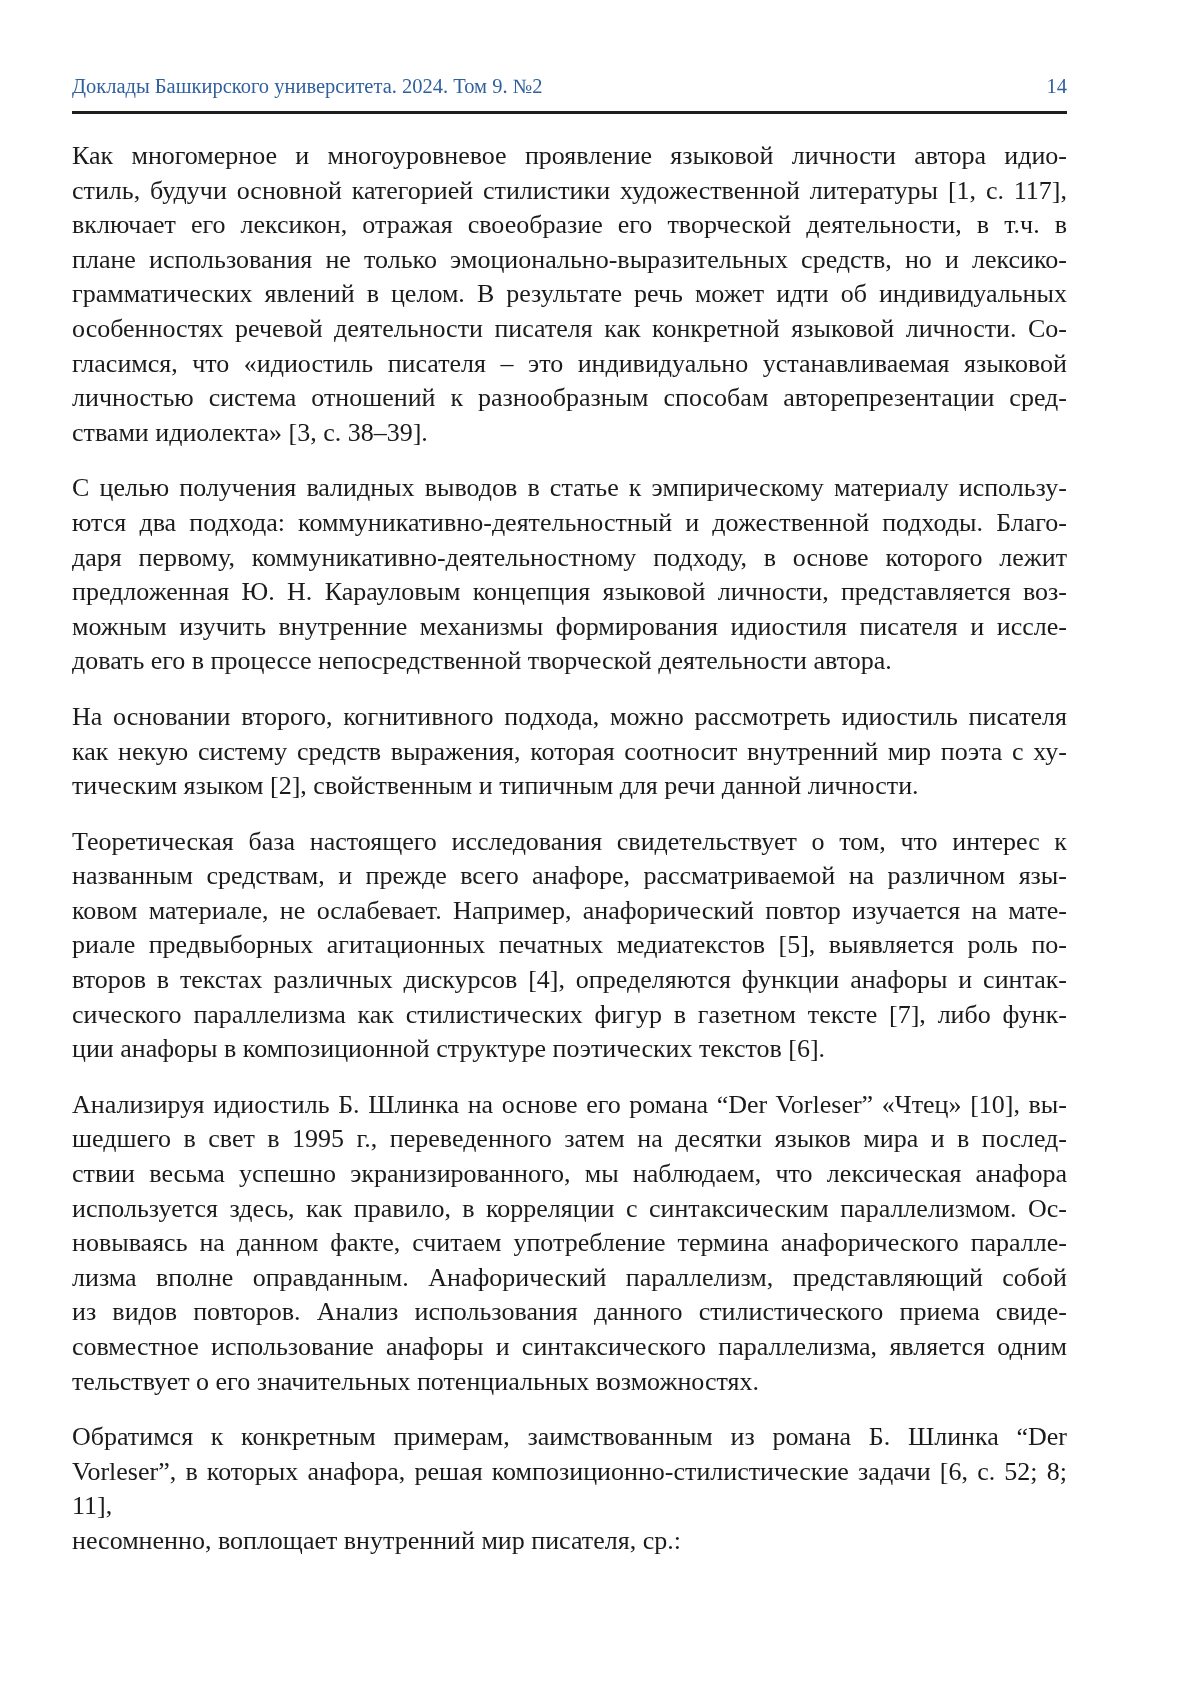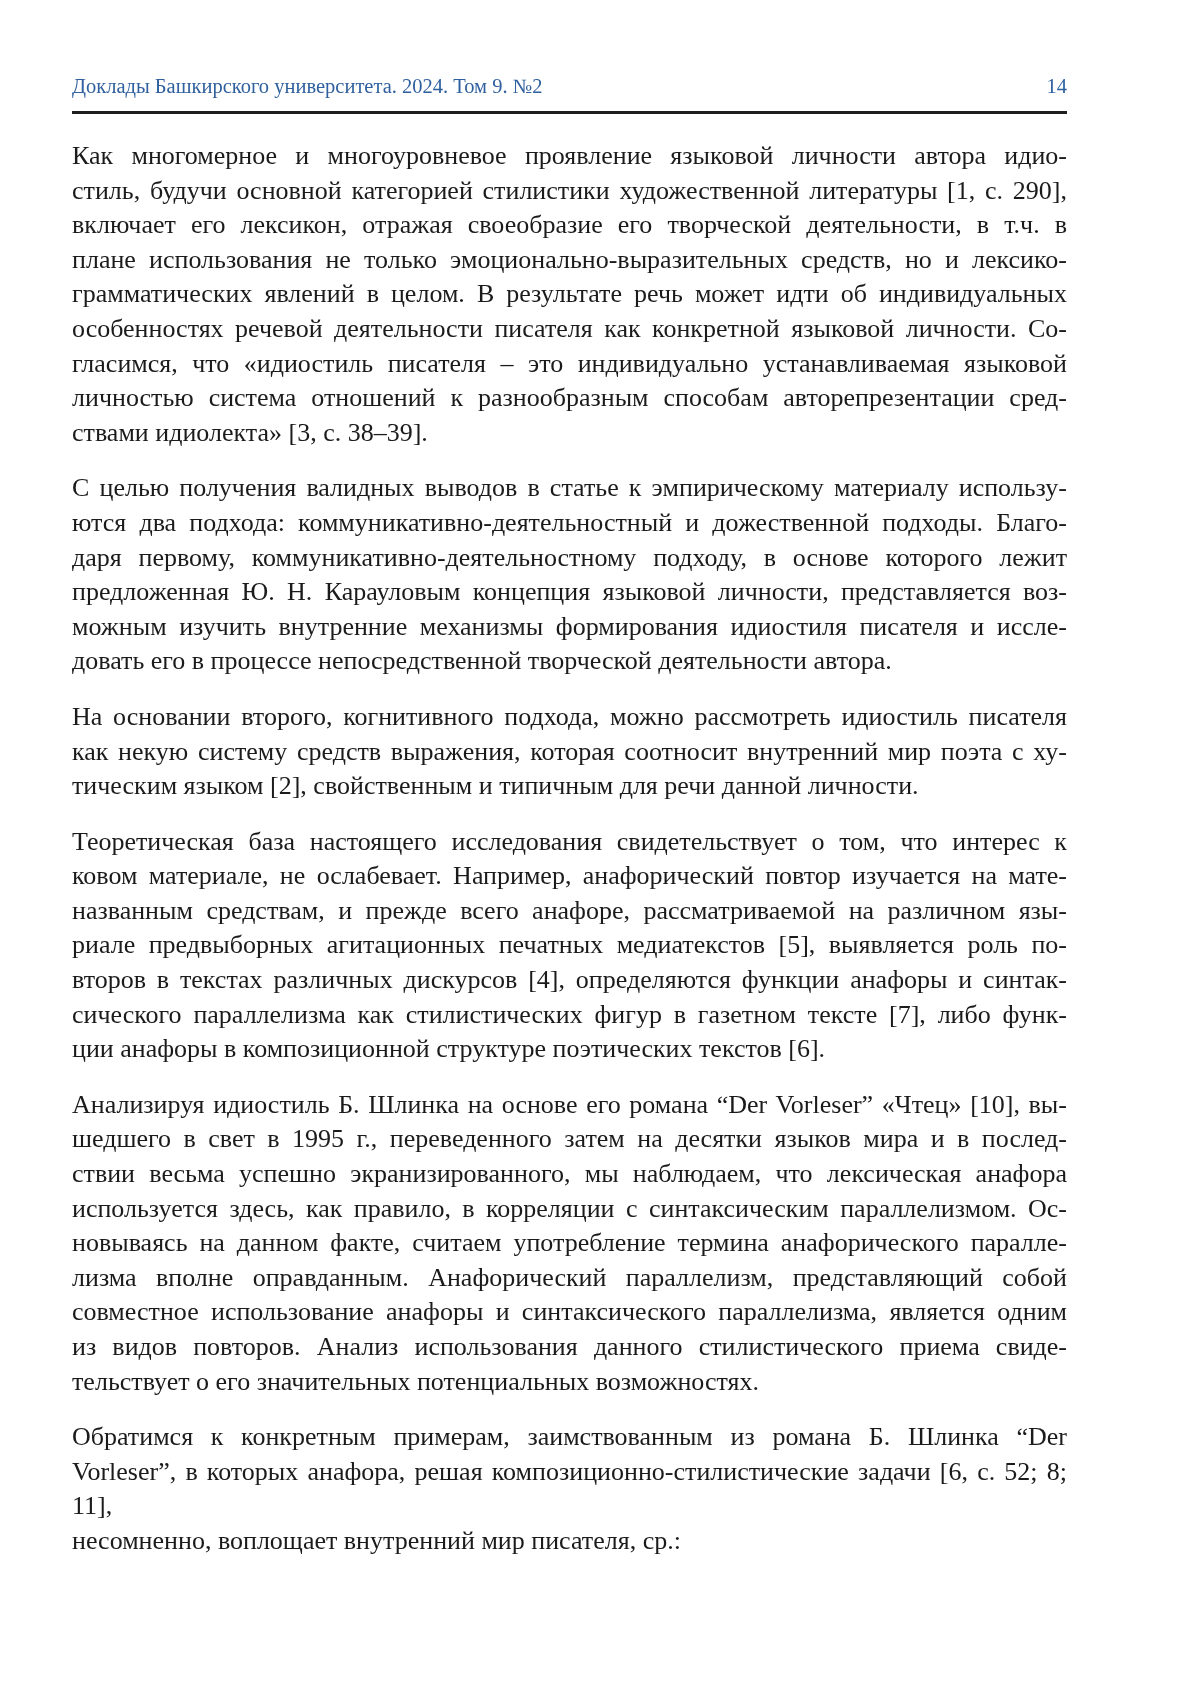--- a/index.html
+++ b/index.html
@@ -60,21 +60,21 @@
   <div class="header-row">
     <span>Доклады Башкирского университета. 2024. Том 9. №2</span>
     <span>14</span>
   </div>
 
   <hr class="header-rule">
 
   <main class="page-body">
       <div class="paragraph">
         <div class="line">Как многомерное и многоуровневое проявление языковой личности автора идио-</div>
-        <div class="line">стиль, будучи основной категорией стилистики художественной литературы [1, с. 290],</div>
+        <div class="line">стиль, будучи основной категорией стилистики художественной литературы [1, с. 117],</div>
         <div class="line">включает его лексикон, отражая своеобразие его творческой деятельности, в т.ч. в</div>
         <div class="line">плане использования не только эмоционально-выразительных средств, но и лексико-</div>
         <div class="line">грамматических явлений в целом. В результате речь может идти об индивидуальных</div>
         <div class="line">особенностях речевой деятельности писателя как конкретной языковой личности. Со-</div>
         <div class="line">гласимся, что «идиостиль писателя – это индивидуально устанавливаемая языковой</div>
         <div class="line">личностью система отношений к разнообразным способам авторепрезентации сред-</div>
         <div class="line last">ствами идиолекта» [3, с. 38–39].</div>
       </div>
       <div class="paragraph">
         <div class="line">С целью получения валидных выводов в статье к эмпирическому материалу использу-</div>
@@ -84,36 +84,36 @@
         <div class="line">можным изучить внутренние механизмы формирования идиостиля писателя и иссле-</div>
         <div class="line last">довать его в процессе непосредственной творческой деятельности автора.</div>
       </div>
       <div class="paragraph">
         <div class="line">На основании второго, когнитивного подхода, можно рассмотреть идиостиль писателя</div>
         <div class="line">как некую систему средств выражения, которая соотносит внутренний мир поэта с ху-</div>
         <div class="line last">тическим языком [2], свойственным и типичным для речи данной личности.</div>
       </div>
       <div class="paragraph">
         <div class="line">Теоретическая база настоящего исследования свидетельствует о том, что интерес к</div>
+        <div class="line">названным средствам, и прежде всего анафоре, рассматриваемой на различном язы-</div>
         <div class="line">ковом материале, не ослабевает. Например, анафорический повтор изучается на мате-</div>
-        <div class="line">названным средствам, и прежде всего анафоре, рассматриваемой на различном язы-</div>
         <div class="line">риале предвыборных агитационных печатных медиатекстов [5], выявляется роль по-</div>
         <div class="line">второв в текстах различных дискурсов [4], определяются функции анафоры и синтак-</div>
         <div class="line">сического параллелизма как стилистических фигур в газетном тексте [7], либо функ-</div>
         <div class="line last">ции анафоры в композиционной структуре поэтических текстов [6].</div>
       </div>
       <div class="paragraph">
         <div class="line">Анализируя идиостиль Б. Шлинка на основе его романа “Der Vorleser” «Чтец» [10], вы-</div>
         <div class="line">шедшего в свет в 1995 г., переведенного затем на десятки языков мира и в послед-</div>
         <div class="line">ствии весьма успешно экранизированного, мы наблюдаем, что лексическая анафора</div>
         <div class="line">используется здесь, как правило, в корреляции с синтаксическим параллелизмом. Ос-</div>
         <div class="line">новываясь на данном факте, считаем употребление термина анафорического паралле-</div>
         <div class="line">лизма вполне оправданным. Анафорический параллелизм, представляющий собой</div>
+        <div class="line">из видов повторов. Анализ использования данного стилистического приема свиде-</div>
         <div class="line">совместное использование анафоры и синтаксического параллелизма, является одним</div>
-        <div class="line">из видов повторов. Анализ использования данного стилистического приема свиде-</div>
         <div class="line last">тельствует о его значительных потенциальных возможностях.</div>
       </div>
       <div class="paragraph">
         <div class="line">Обратимся к конкретным примерам, заимствованным из романа Б. Шлинка “Der</div>
         <div class="line">Vorleser”, в которых анафора, решая композиционно-стилистические задачи [6, с. 52; 8; 11],</div>
         <div class="line last">несомненно, воплощает внутренний мир писателя, ср.:</div>
       </div>
     </main>
 
 </div>

